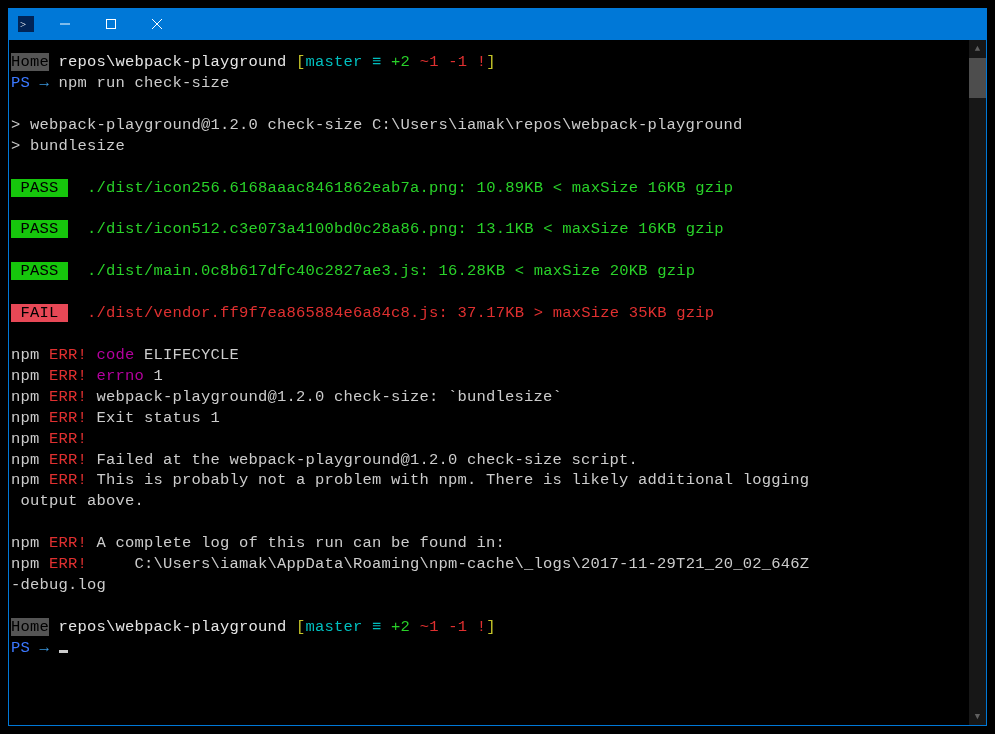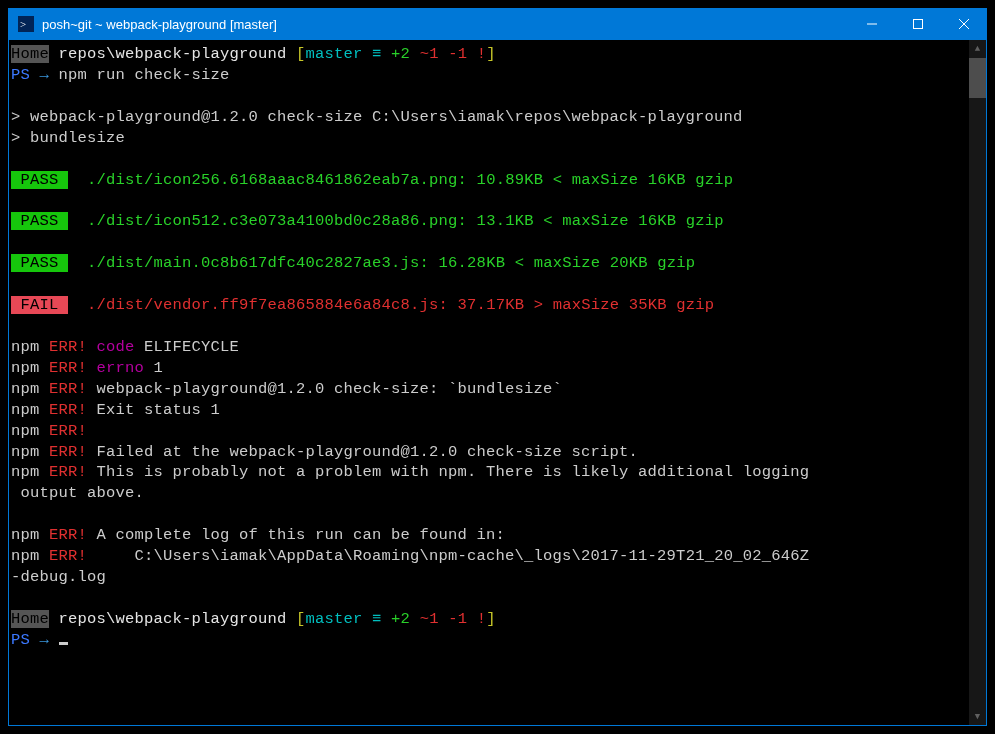--- a/index.html
+++ b/index.html
@@ -49,21 +49,21 @@
     }
     .win-btn svg { width: 10px; height: 10px; stroke: #fff; stroke-width: 1; fill: none; }
     .terminal-wrap {
       flex: 1;
       background: #000;
       margin: 0 1px 1px 1px;
       position: relative;
       overflow: hidden;
     }
     .terminal {
-      padding: 4px 2px;
+      padding: 12px 2px;
       color: #cccccc;
       line-height: 1.35;
       white-space: pre;
       font-size: 15.5px;
       letter-spacing: 0.2px;
     }
     .scrollbar {
       position: absolute;
       right: 0;
       top: 0;
@@ -117,21 +117,20 @@
 <body>
 
 <div class="window">
   <div class="titlebar">
     <span class="titlebar-icon">
       <svg viewBox="0 0 16 16">
           <rect x="0" y="0" width="16" height="16" fill="#012456"></rect>
           <text x="2" y="12" font-size="11" fill="#fff" font-family="Consolas">&gt;</text>
         </svg>
     </span>
-    <span class="titlebar-title">posh~git ~ webpack-playground [master]</span>
     <div class="win-controls">
       <div class="win-btn">
           <svg viewBox="0 0 10 10">
             <line x1="0" y1="5" x2="10" y2="5"></line>
           </svg>
         </div>
       <div class="win-btn">
           <svg viewBox="0 0 10 10">
             <rect x="0.5" y="0.5" width="9" height="9"></rect>
           </svg>

